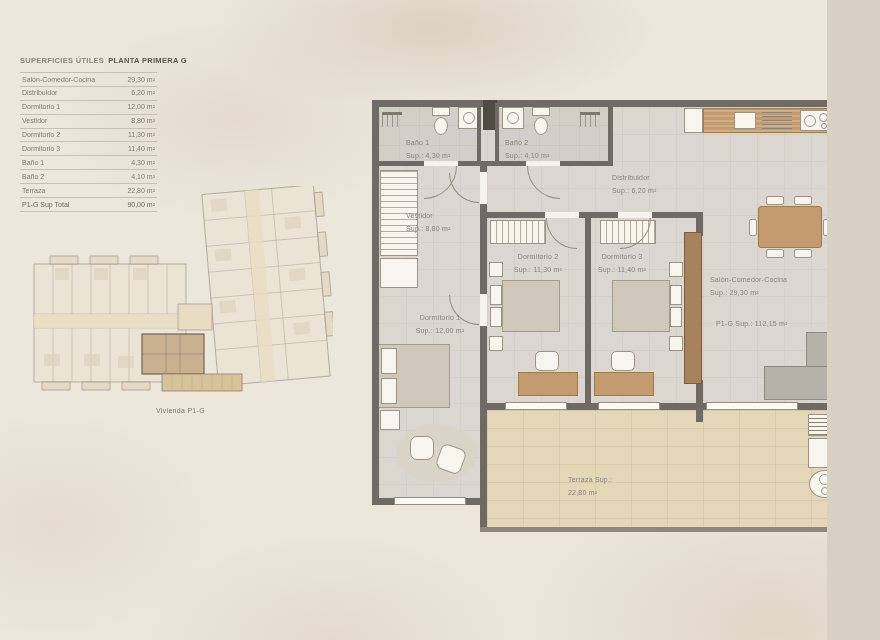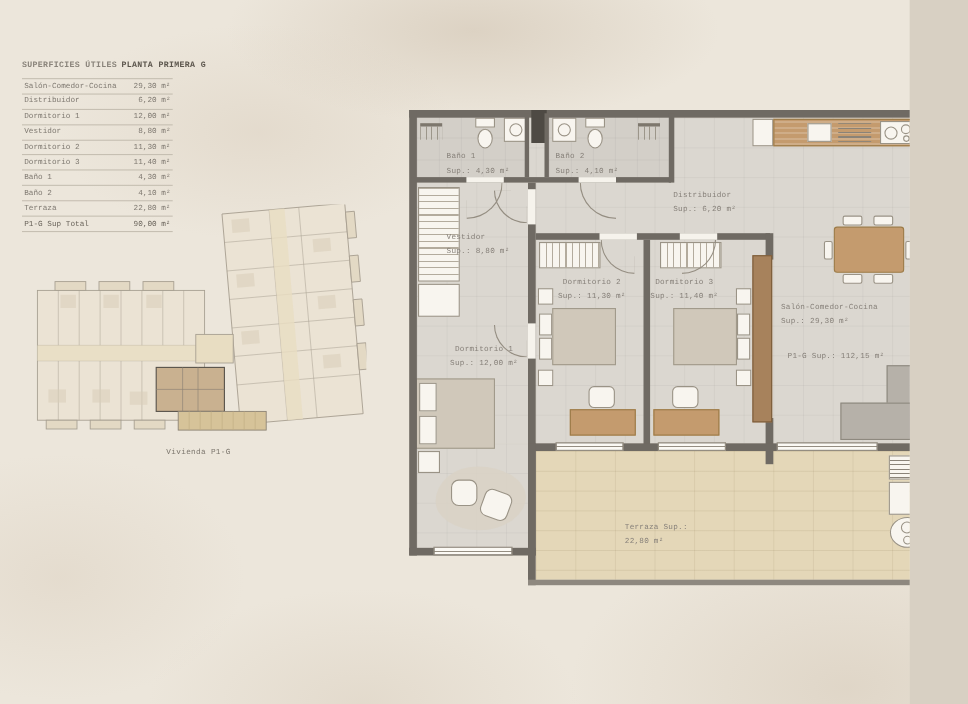--- a/index.html
+++ b/index.html
@@ -1,18 +1,18 @@
 <!DOCTYPE html>
 <html style="--wall: #6f6a63; --wood: #c49b6e; --floor: #dbd7d0; --floor_bath: #d3cfc8; --terrace_floor: #e4d7b8; --bed: #d0c8ba; --sofa: #b6b1a9; --text_muted: #87817a; --title_accent: #5b554c; --keyplan_highlight: #c9b190;"><head>
 <meta charset="utf-8">
 <style>
   html,body{margin:0;padding:0;background:#d8d0c3;}
   .canvas{
     position:relative;width:827px;height:640px;overflow:hidden;
-    font-family:Liberation Mono, monospace;
+    font-family:Liberation Sans, sans-serif;
     background:
       radial-gradient(320px 120px at 430px 28px, rgba(201,186,166,.45), transparent 70%),
       radial-gradient(260px 140px at 235px 120px, rgba(208,193,173,.30), transparent 70%),
       radial-gradient(300px 190px at 855px 260px, rgba(203,188,168,.38), transparent 70%),
       radial-gradient(360px 210px at 770px 625px, rgba(203,188,168,.38), transparent 70%),
       radial-gradient(240px 160px at 55px 525px, rgba(208,193,173,.28), transparent 70%),
       radial-gradient(280px 150px at 330px 640px, rgba(206,191,171,.30), transparent 70%),
       #ece6db;
   }
   

